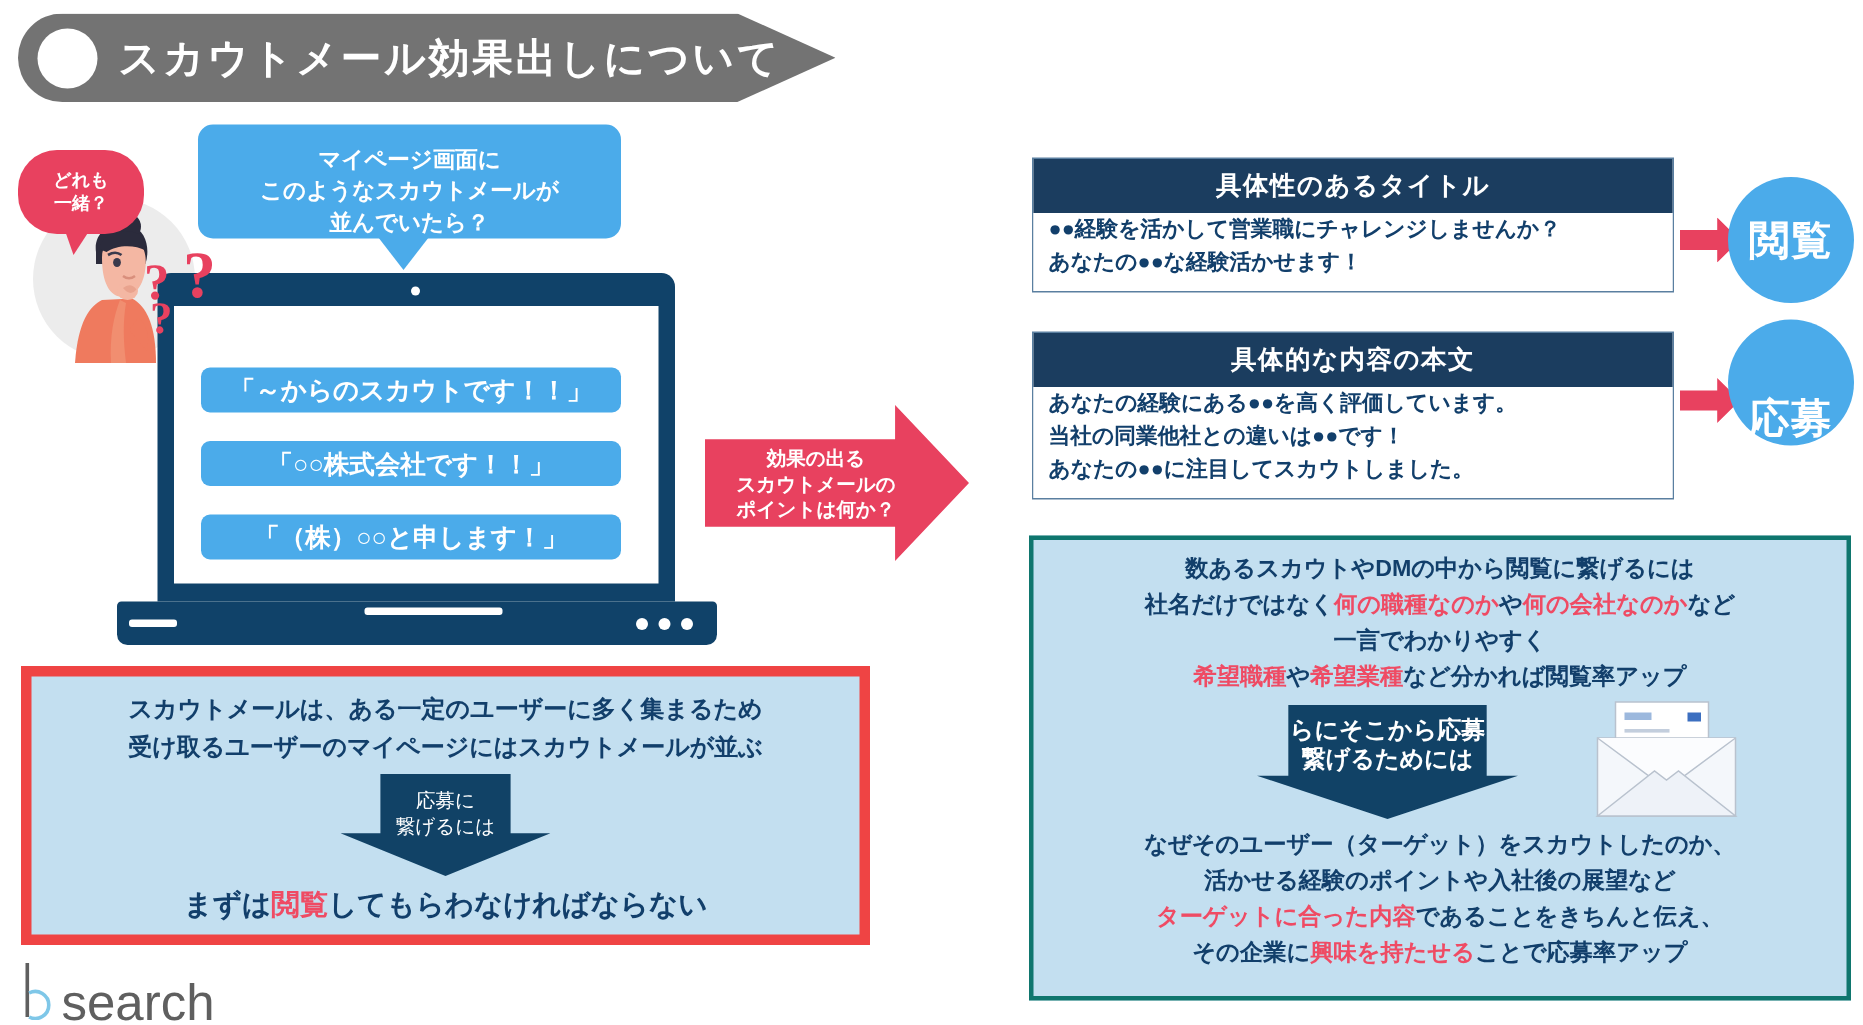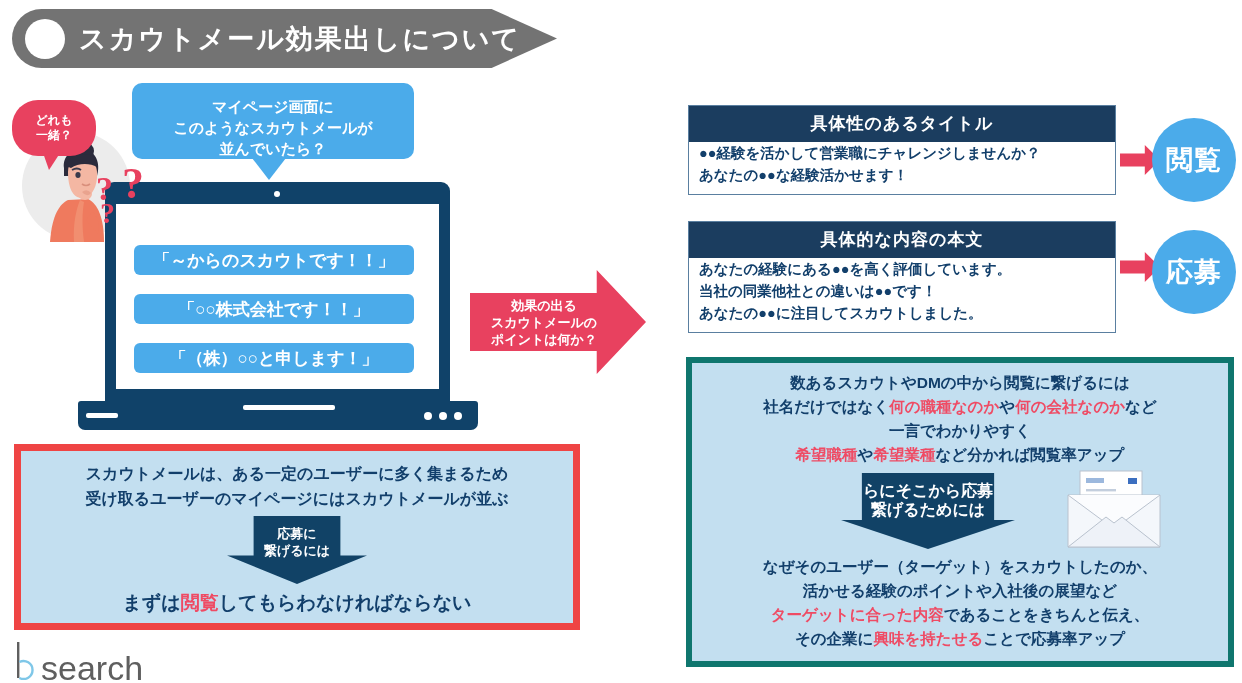--- a/index.html
+++ b/index.html
@@ -119,21 +119,21 @@
   .panel-bl .ln {
     color: #123f6b; font-size: 16px; font-weight: bold; line-height: 25px; white-space: nowrap;
   }
   .panel-bl .ln.first { padding-top: 10px; }
   .arrow-navy {
     position: relative; margin: 5px auto 0; width: 140px; height: 68px;
     background: #114266;
     clip-path: polygon(19% 0%, 81% 0%, 81% 58%, 100% 58%, 50% 100%, 0% 58%, 19% 58%);
   }
   .arrow-navy span {
-    display: block; color: #ffffff; font-size: 13px; font-weight: bold; line-height: 17px; white-space: nowrap;
+    display: block; color: #ffffff; font-size: 13px; font-weight: normal; line-height: 17px; white-space: nowrap;
   }
   .arrow-navy .an-txt { padding-top: 9px; }
   .concl { margin-top: 6px; color: #123f6b; font-size: 19px; font-weight: bold; white-space: nowrap; }
   .hl { color: #ef4b64; }
 
   
   .card { position: absolute; width: 428px; border: 1px solid #5a7fa0; }
   .card-head {
     background: #1b3d5f; color: #ffffff; font-size: 17px; font-weight: bold;
     text-align: center; padding: 6px 0 7px; letter-spacing: 1px;
@@ -151,26 +151,26 @@
   }
   #arrow-sm1 { left: 1120px; top: 145px; }
   #arrow-sm2 { left: 1120px; top: 252px; }
 
   .circle-blue {
     position: absolute; width: 84px; height: 84px; border-radius: 50%;
     background: #4babea; display: flex; align-items: center; justify-content: center;
   }
   .circle-blue span { color: #ffffff; font-size: 27px; font-weight: bold; letter-spacing: 1px; }
   #circle1 { left: 1152px; top: 118px; }
-  #circle2 { left: 1152px; top: 230px; }
+  #circle2 { left: 1152px; top: 213px; align-items: flex-end; }
 
   
   .panel-br {
     position: absolute; left: 686px; top: 357px; width: 548px; height: 310px;
-    background: #c3dff0; border: 6px solid #0f766e;
+    background: #c3dff0; border: 3px solid #0f766e;
     text-align: center;
   }
   .panel-br .ln {
     color: #123f6b; font-size: 15.5px; font-weight: bold; line-height: 24px; white-space: nowrap;
   }
   .panel-br .top-block { padding-top: 8px; }
   .mid-row { position: relative; height: 86px; }
   .arrow-navy2 {
     position: absolute; left: 149px; top: 6px; width: 174px; height: 76px;
     background: #114266;

